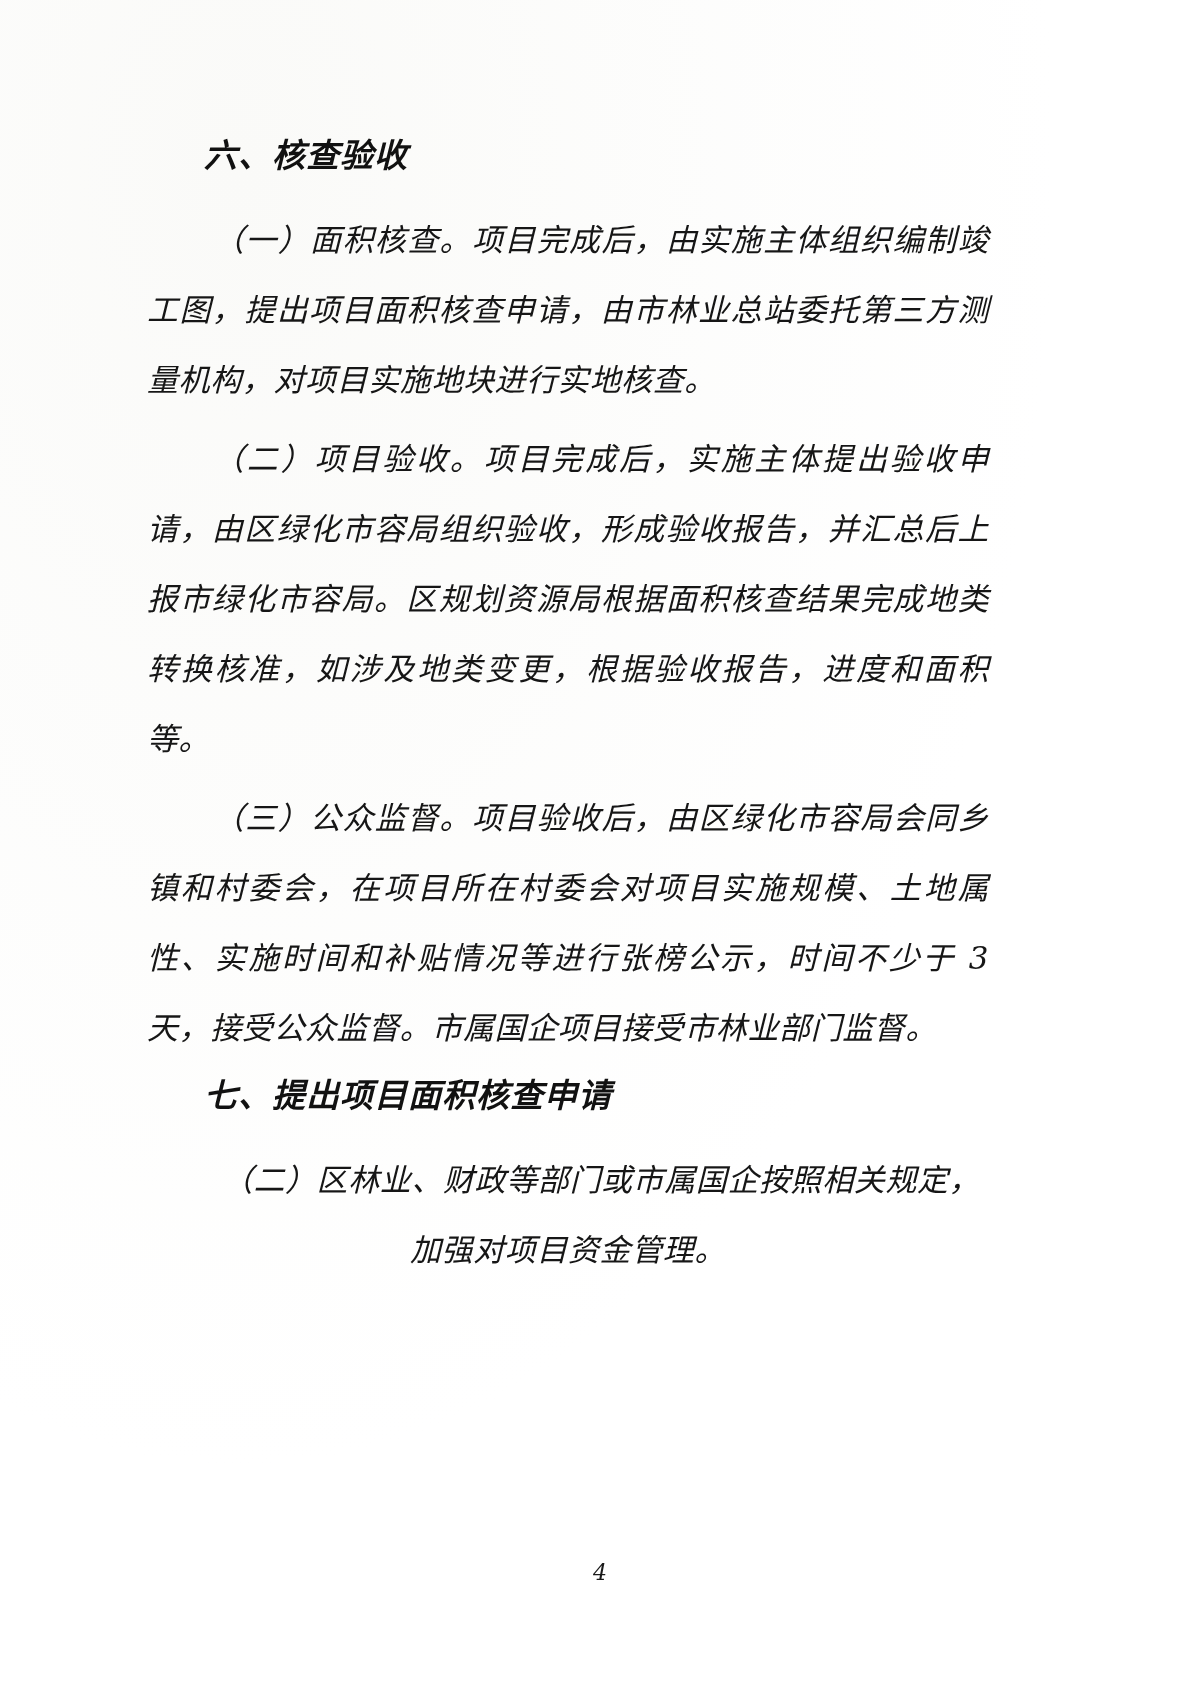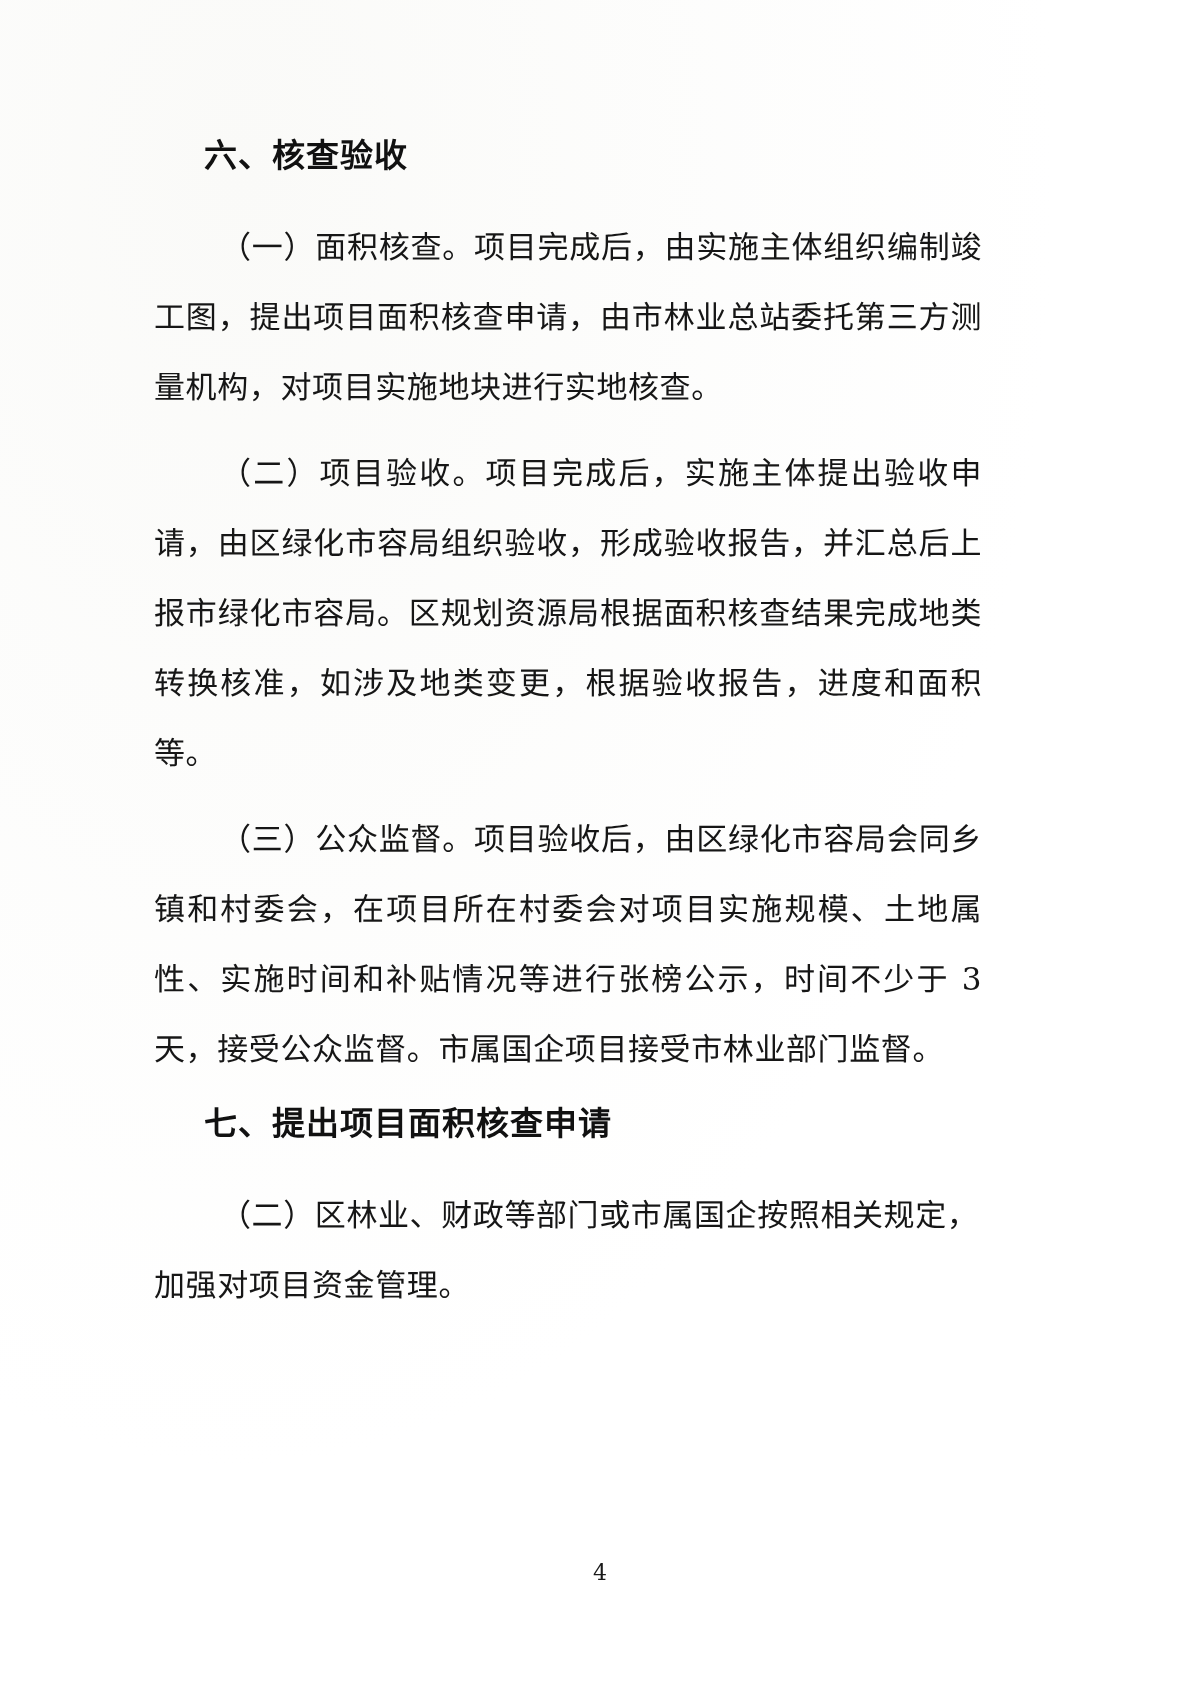--- a/index.html
+++ b/index.html
@@ -11,20 +11,21 @@
   body {
     font-family: "DejaVu Serif", "Liberation Serif", serif;
   }
   .page {
     position: relative;
     width: 1200px;
     height: 1697px;
     margin: 0 auto;
     background: #fefefe;
     overflow: hidden;
+    font-style: italic;
   }
   
   .paper-texture {
     position: absolute;
     inset: 0;
     background:
       radial-gradient(ellipse at 20% 10%, rgba(250,250,248,1) 0%, rgba(255,255,255,1) 60%),
       linear-gradient(180deg, #ffffff 0%, #fdfdfc 50%, #ffffff 100%);
     pointer-events: none;
   }
@@ -44,28 +45,28 @@
     text-indent: 66px;
     margin: 0 0 6px 0;
     -webkit-font-smoothing: none;
   }
   .para {
     font-family: "DejaVu Serif", "Liberation Serif", serif;
     font-size: 31px;
     line-height: 70px;
     color: #161616;
     text-indent: 66px;
-    margin: 16px;
+    margin: 9px;
     text-align: justify;
     text-justify: inter-character;
     letter-spacing: 0.6px;
     word-break: break-all;
   }
   .para.tight {
-    text-align: left;
+    text-align: center;
   }
   .gap-head  { height: 10px; }
   .page-number {
     position: absolute;
     left: 0;
     right: 0;
     top: 1560px;
     text-align: center;
     font-family: "DejaVu Serif", "Liberation Serif", serif;
     font-size: 22px;

